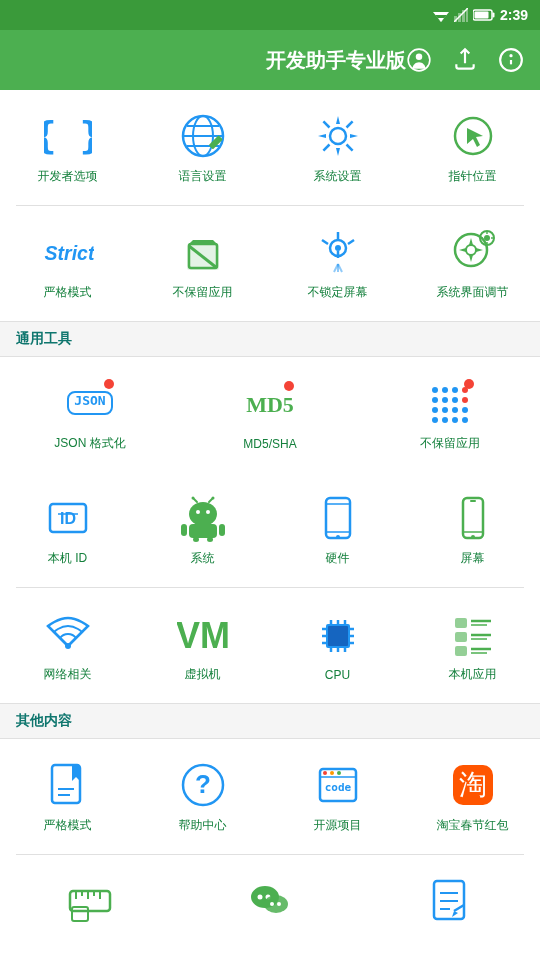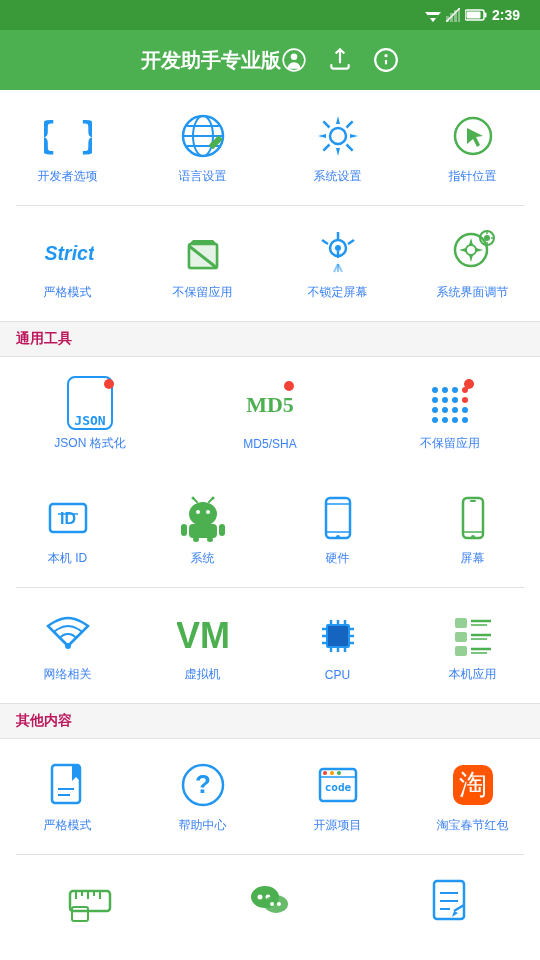--- a/index.html
+++ b/index.html
@@ -11,42 +11,42 @@
       overflow: hidden;
     }
 
     
     .status-bar {
       background: #3a9a3a;
       height: 30px;
       display: flex;
       align-items: center;
       justify-content: flex-end;
-      padding: 0 20px;
+      padding: 0 12px;
       gap: 6px;
     }
     .status-bar-icons {
       display: flex;
       align-items: center;
       gap: 5px;
     }
     .status-time {
       color: white;
       font-size: 14px;
       font-weight: bold;
     }
 
     
     .header {
       background: #4CAF50;
       height: 60px;
       display: flex;
       align-items: center;
       padding: 0 16px;
-      justify-content: center;
+      justify-content: flex-end;
     }
     .header-title {
       color: white;
       font-size: 20px;
       font-weight: bold;
     }
     .header-icons {
       display: flex;
       gap: 20px;
       align-items: center;
@@ -90,31 +90,31 @@
       height: 52px;
       display: flex;
       align-items: center;
       justify-content: center;
       position: relative;
       margin-bottom: 6px;
     }
 
     .item-label {
       font-size: 12px;
-      color: #3b82f6;
+      color: #15803d;
       text-align: center;
     }
 
     
     .section-header {
       background: #f5f5f5;
       padding: 8px 16px;
       font-size: 14px;
       font-weight: bold;
-      color: #be185d;
+      color: #0f766e;
       border-top: 1px solid #e0e0e0;
       border-bottom: 1px solid #e0e0e0;
     }
 
     
     .badge-dot {
       width: 10px;
       height: 10px;
       background: #f44336;
       border-radius: 50%;
@@ -308,21 +308,21 @@
   </div>
 
   <div class="section-header">
     <span>通用工具</span>
   </div>
 
   <div class="grid-3">
     <div class="grid-item">
       <div class="icon-wrap">
         <div style="position:relative; width:52px; height:52px; display:flex; align-items:center; justify-content:center;">
-          <div style="border:2.5px solid #2196F3; border-radius:8px; width:46px; height:54px; display:flex; align-items:flex-end; justify-content:center; background:#fff;">
+          <div style="border:2.5px solid #2196F3; border-radius:8px; width:46px; height:24px; display:flex; align-items:flex-start; justify-content:center; background:#fff;">
             <span style="font-size:13px; font-weight:bold; color:#2196F3; font-family:monospace;">JSON</span>
           </div>
           <div class="badge-dot"></div>
         </div>
       </div>
       <span class="item-label">JSON 格式化</span>
     </div>
     <div class="grid-item">
       <div class="icon-wrap">
         <div style="position:relative; width:52px; height:52px; display:flex; align-items:center; justify-content:center;">

